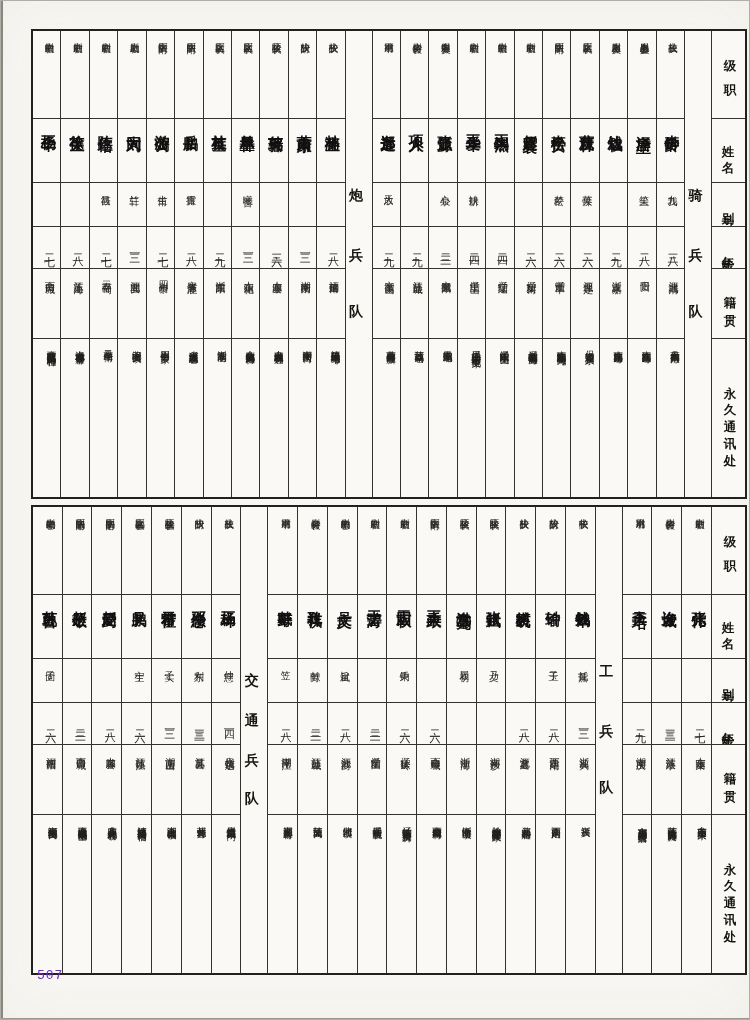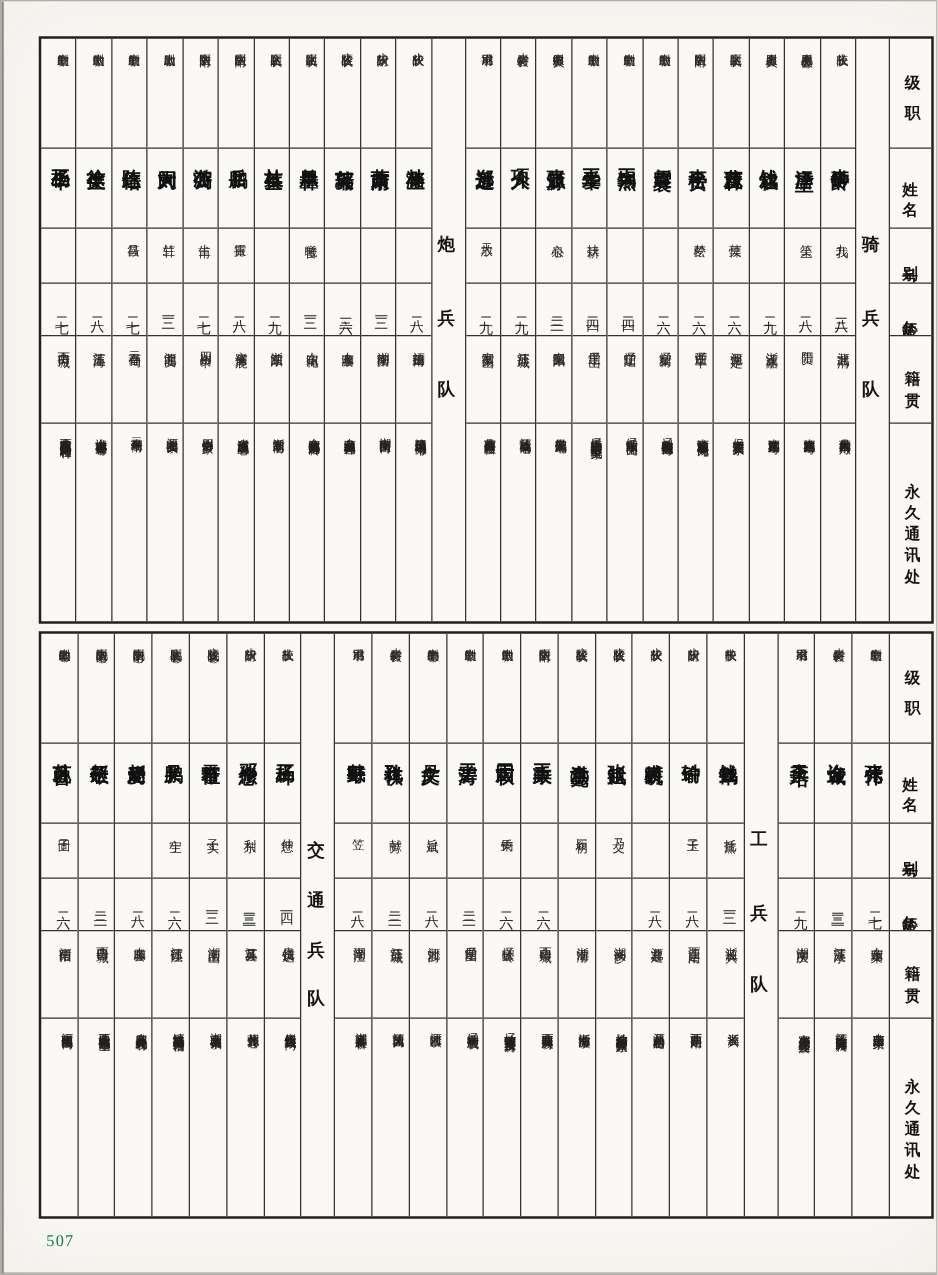--- a/index.html
+++ b/index.html
@@ -48,23 +48,23 @@
   .lab-addr{letter-spacing:17px;}
 
   .c-unit{
     flex:1 1 auto;border-bottom:none;text-align:center;
     font-size:14px;font-weight:bold;padding:0 6px 0 0;color:#15140f;
   }
   .u3{letter-spacing:58px;}
   .u4{letter-spacing:40px;}
 
   .page-number{
-    position:absolute;left:36px;bottom:18px;
-    font-size:13px;letter-spacing:1px;color:#15803d;
-    font-family:Liberation Serif, serif;
+    position:absolute;left:36px;bottom:36px;
+    font-size:13px;letter-spacing:1px;color:#6d28d9;
+    font-family:Liberation Mono, monospace;
   }
 </style>
 </head>
 <body>
 
 <div class="page">
   <div class="scan-edge-left"></div>
   <div class="scan-edge-bottom"></div>
 
   <div id="top-table" class="tbl">

